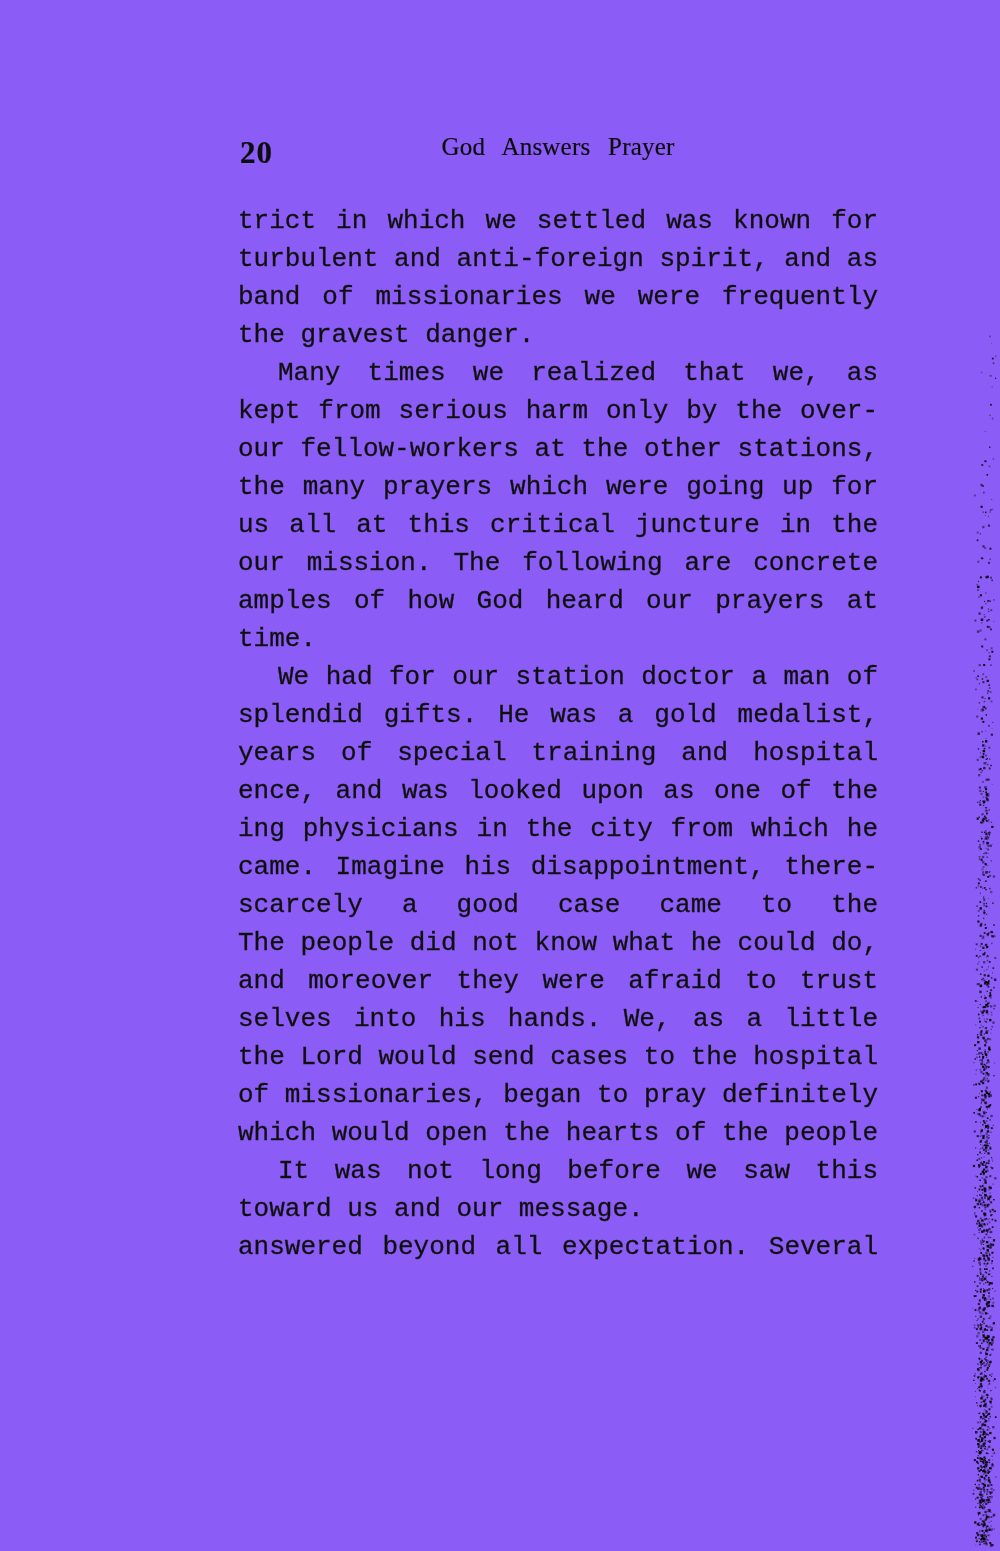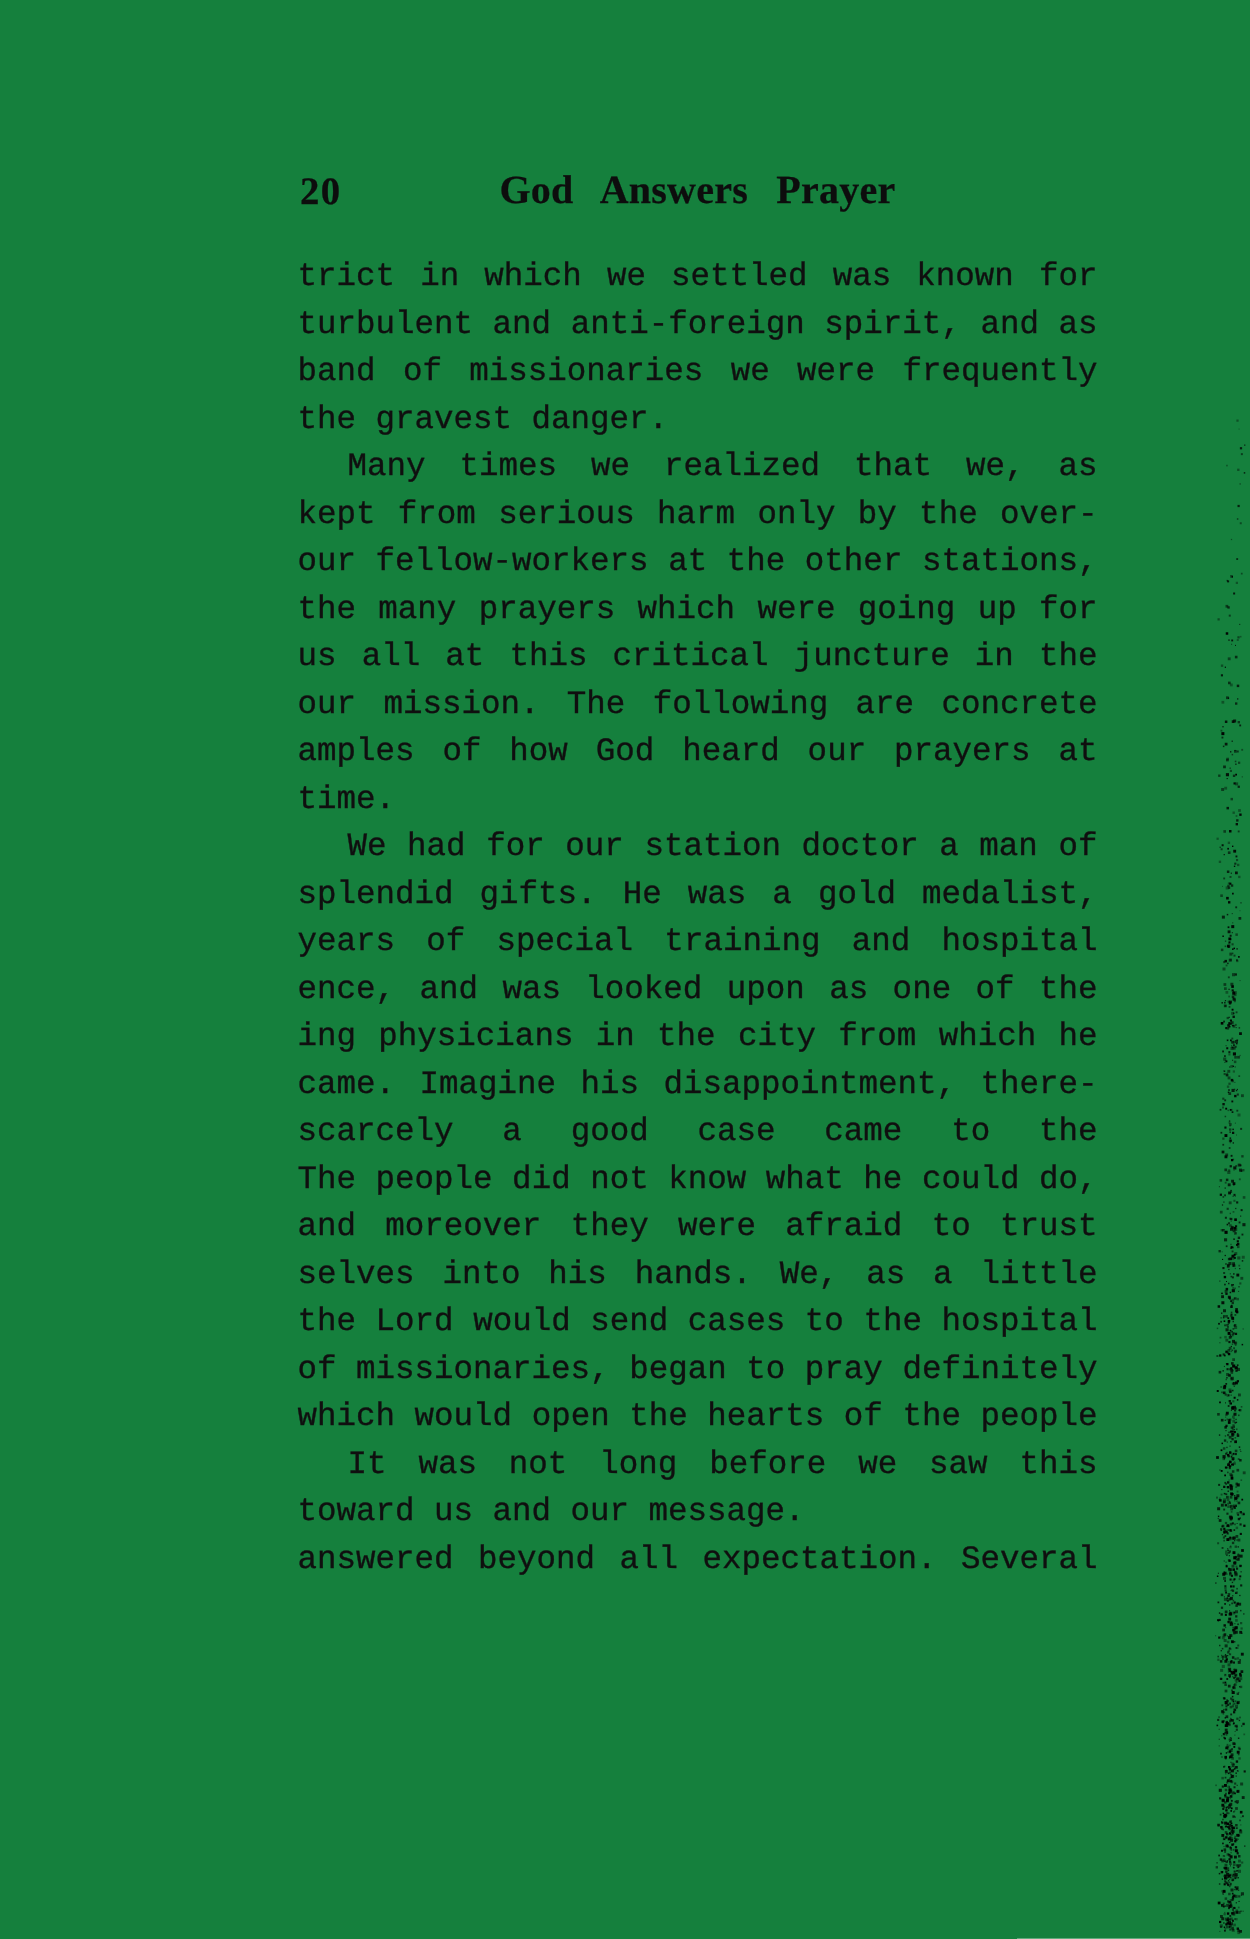--- a/index.html
+++ b/index.html
@@ -5,37 +5,37 @@
   html, body { margin: 0; padding: 0; }
   body {
     width: 1000px; height: 1551px;
     background: #ffffff;
     position: relative;
     overflow: hidden;
     font-family: "Liberation Serif", serif;
   }
   .page {
     position: absolute; inset: 0;
-    background: #15803d;
+    background: #8b5cf6;
   }
   .running-head {
     position: absolute;
     left: 238px; top: 133px; width: 640px; height: 44px;
     color: #0d0d0d;
   }
   .folio {
     position: absolute; left: 2px; top: 2px;
     font-size: 31px; font-weight: bold;
     letter-spacing: 1px;
     -webkit-text-stroke: 0.2px #111;
   }
   .title {
     position: absolute; left: 0; right: 0; top: 0;
     text-align: center;
-    font-size: 32px; font-weight: bold;
+    font-size: 25px; font-weight: normal;
     word-spacing: 0.45em;
     letter-spacing: 0.2px;
     -webkit-text-stroke: 0.2px #111;
   }
   .text-block {
     position: absolute;
     left: 238px; top: 202px; width: 640px;
     color: #0f0f0f;
   }
   .line {

